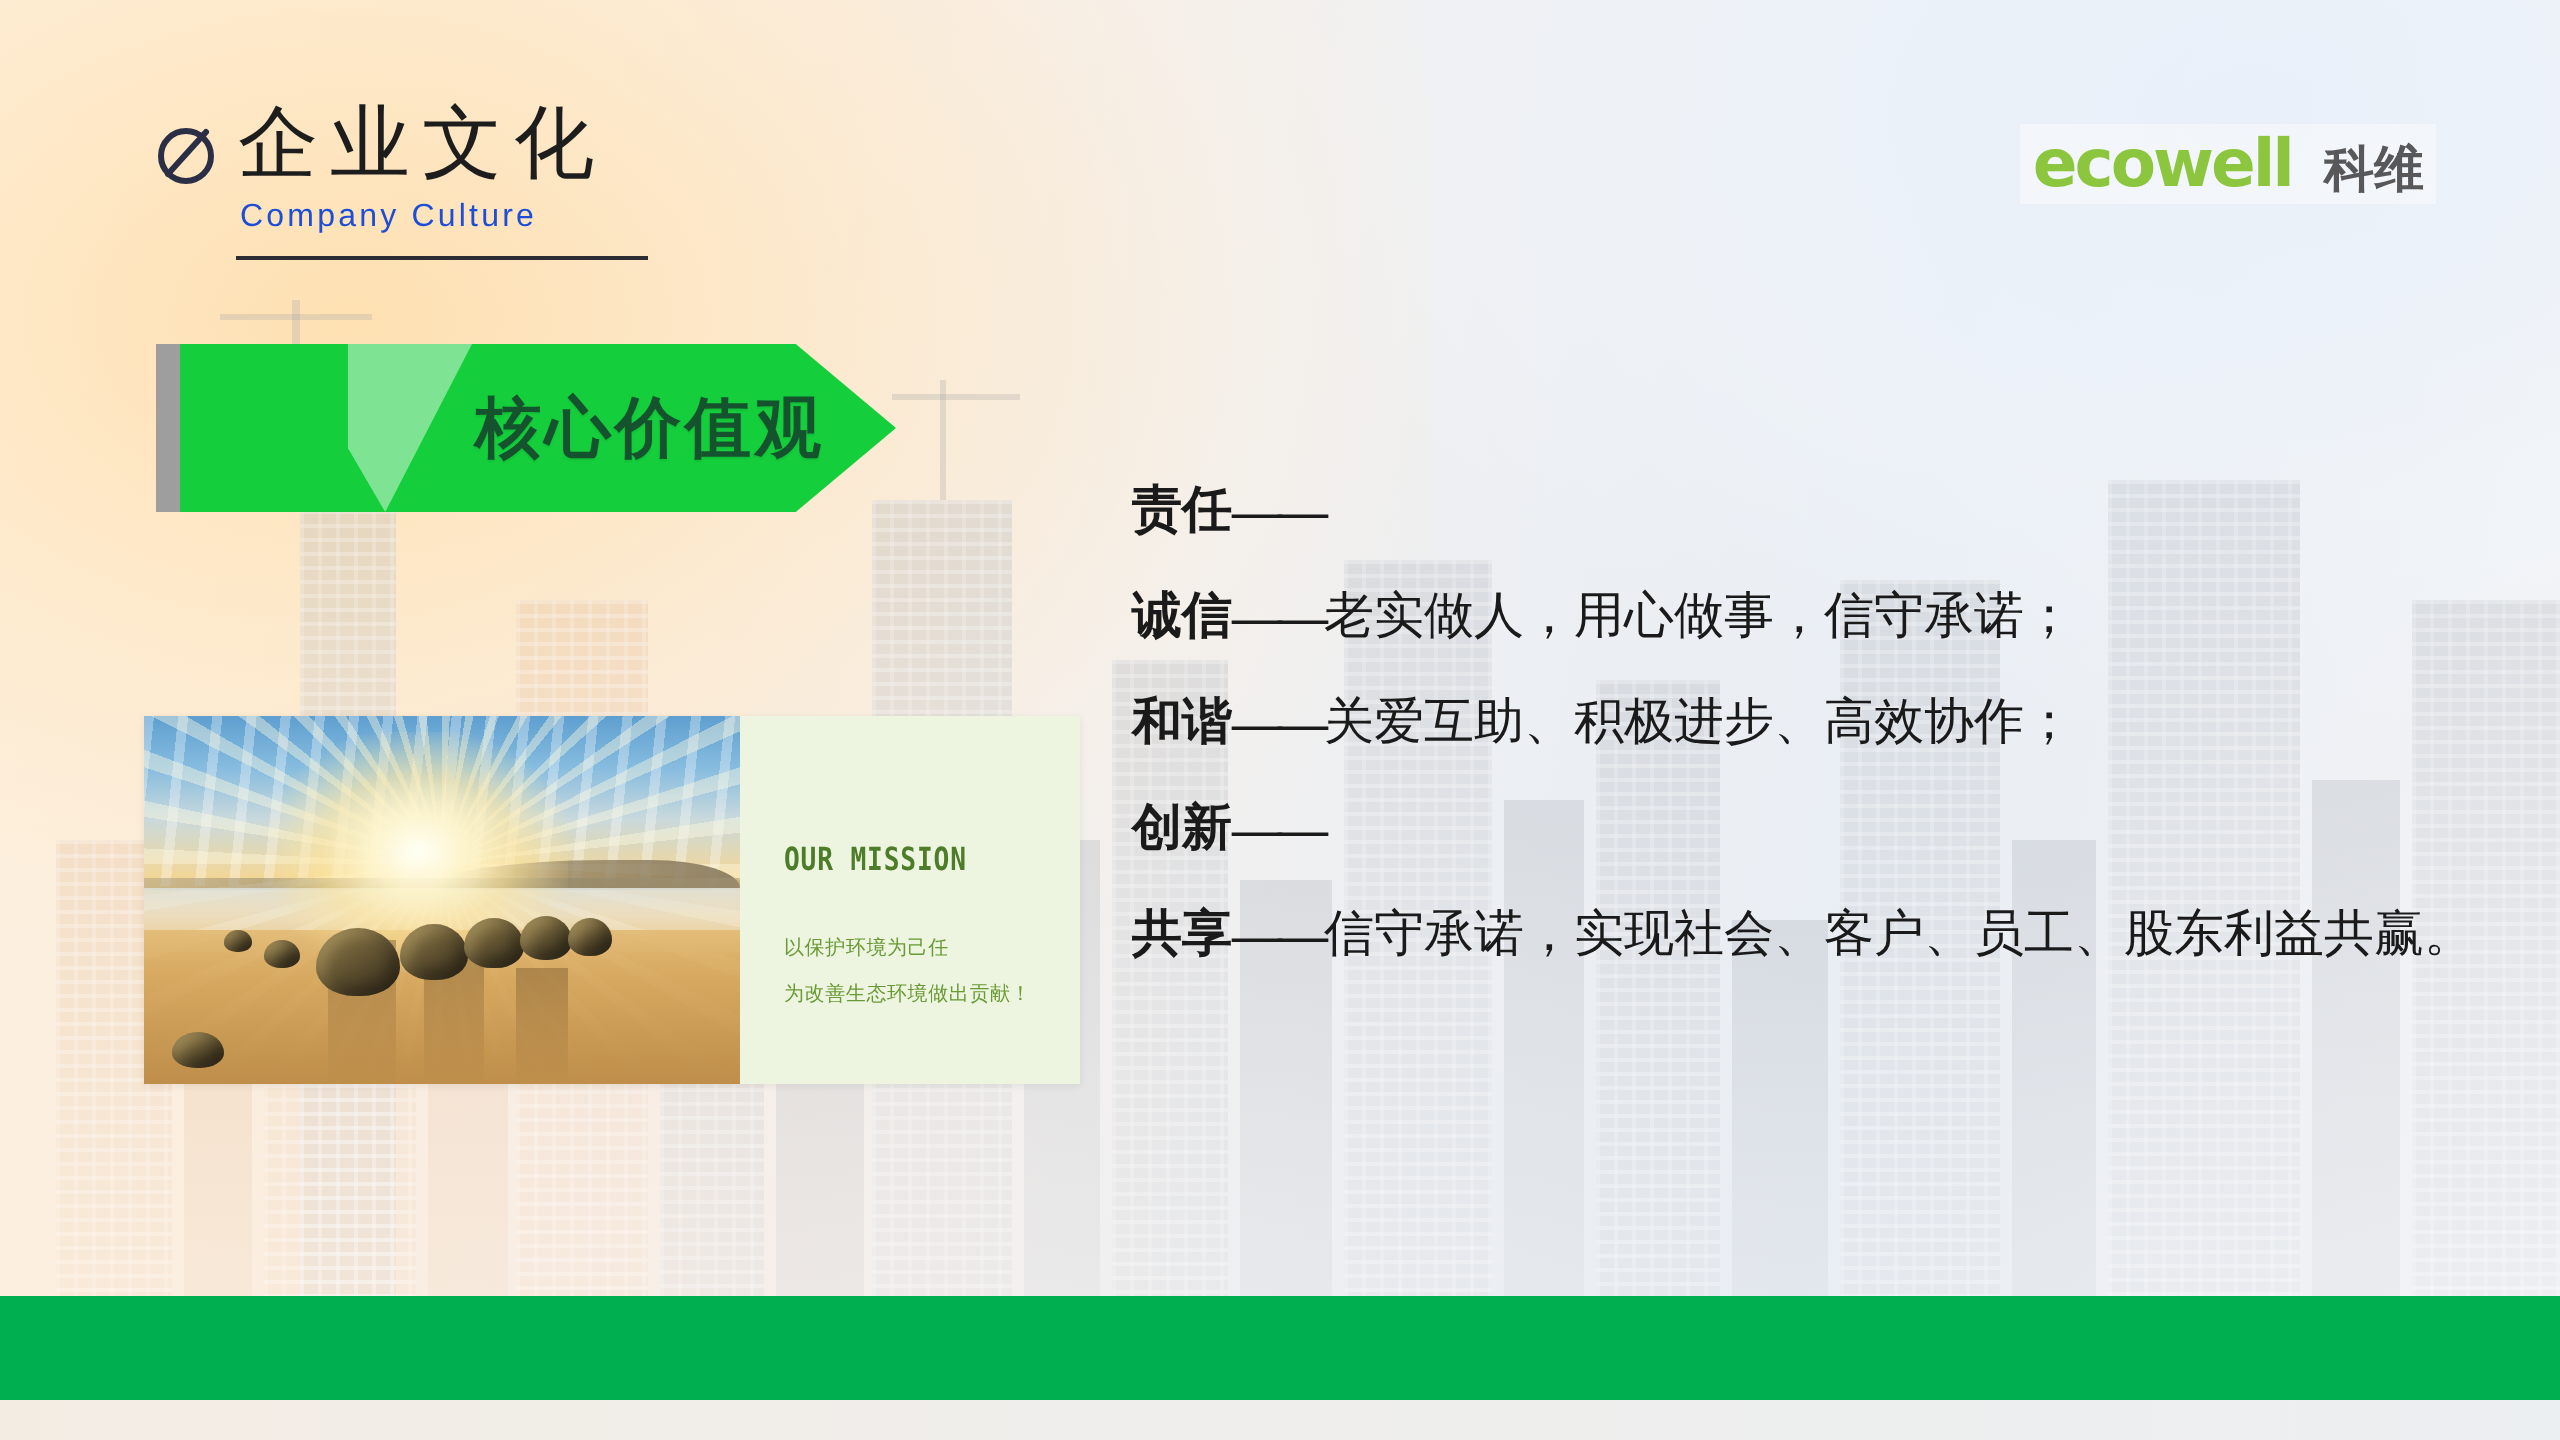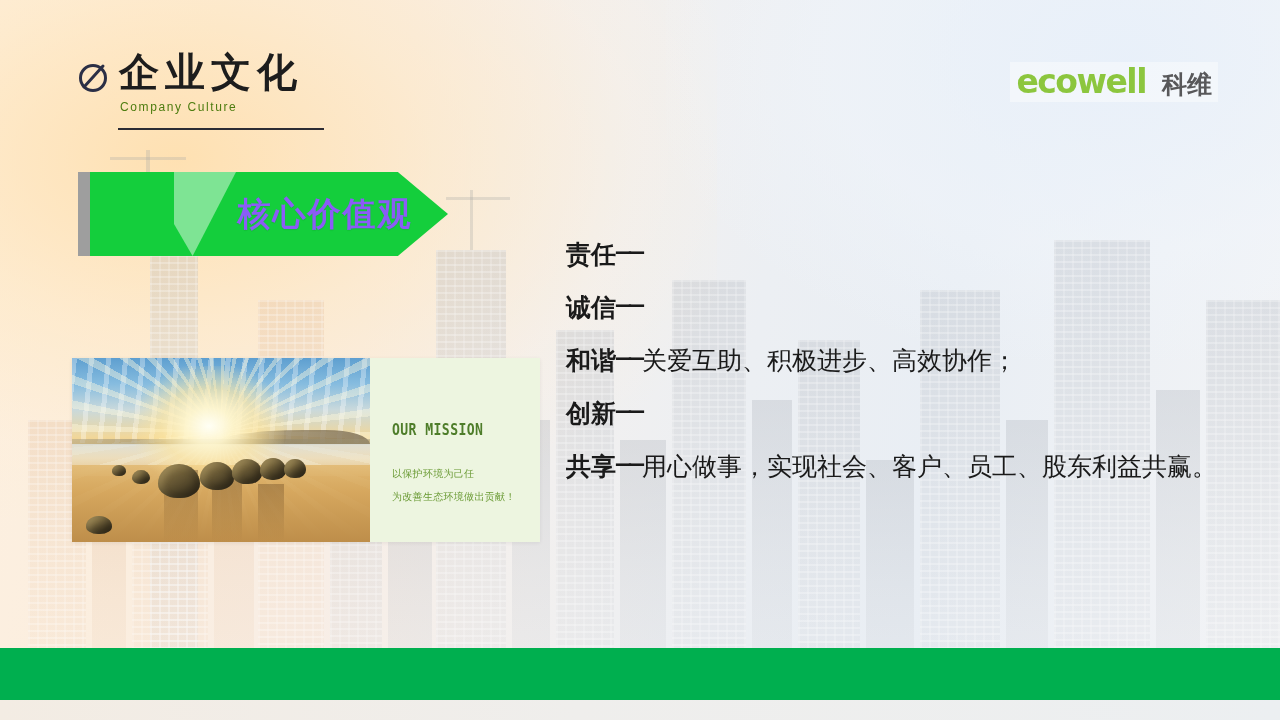--- a/index.html
+++ b/index.html
@@ -88,29 +88,29 @@
 
   
   .header { position:absolute; left:0; top:0; width:100%; height:150px; }
 
   .hdr-icon {
     position:absolute; left:74px; top:57px;
     width:40px; height:40px;
   }
   .hdr-title {
     position:absolute; left:119px; top:52px;
-    font-size:40px; font-weight:bold;
+    font-size:40px; font-weight:normal;
     letter-spacing:6px; color:#1d1d1d;
     line-height:1;
     font-family:"DejaVu Sans","Liberation Sans",sans-serif;
   }
   .hdr-sub {
     position:absolute; left:120px; top:100px;
-    font-size:12px; letter-spacing:1.6px;
-    color:#4d7c0f; font-weight:400;
+    font-size:16px; letter-spacing:1.6px;
+    color:#1d4ed8; font-weight:400;
   }
   .hdr-rule {
     position:absolute; left:118px; top:128px;
     width:206px; height:2px; background:#2c2c34;
   }
 
   
   .brand {
     position:absolute; right:62px; top:62px;
     display:flex; align-items:baseline;
@@ -146,21 +146,21 @@
   .banner-tri {
     position:absolute; left:96px; top:0;
     width:62px; height:84px;
     background:rgba(255,255,255,.45);
     clip-path:polygon(0 0, 100% 0, 30% 100%, 0 62%);
   }
   .banner-label {
     position:absolute; left:124px; top:0;
     width:246px; height:84px;
     display:flex; align-items:center; justify-content:center;
-    color:#8b5cf6; font-size:33px; font-weight:bold;
+    color:#14532d; font-size:33px; font-weight:bold;
     letter-spacing:2px;
     font-family:"DejaVu Sans","Liberation Sans",sans-serif;
     text-shadow:0 1px 1px rgba(0,0,0,.08);
   }
 
   
   .mission {
     position:absolute; left:72px; top:358px;
     width:468px; height:184px;
     display:flex;
@@ -261,24 +261,24 @@
     font-family:"DejaVu Sans","Liberation Sans",sans-serif;
   }
   .mission-line.first { margin-top:28px; }
 
   
   .values {
     position:absolute; left:566px; top:238px;
     width:706px;
   }
   .value-row {
-    display:flex; align-items:flex-start;
+    display:flex; align-items:flex-end;
     margin-bottom:20px;
     white-space:nowrap;
-    font-family:Liberation Mono, monospace;
+    font-family:Liberation Serif, serif;
   }
   .value-row:last-child { margin-bottom:0; }
   .value-key {
     font-size:25px; font-weight:bold; color:#1a1a1a;
     letter-spacing:0px;
   }
   .value-dash {
     font-size:25px; font-weight:bold; color:#1a1a1a;
     letter-spacing:-2px;
   }
@@ -398,36 +398,37 @@
   <div class="values">
 
     <div class="value-row">
       <span class="value-key">责任</span>
       <span class="value-dash">——</span>
     </div>
 
     <div class="value-row">
       <span class="value-key">诚信</span>
       <span class="value-dash">——</span>
+      <span class="value-text">老实做人，用心做事，信守承诺；</span>
     </div>
 
     <div class="value-row">
       <span class="value-key">和谐</span>
       <span class="value-dash">——</span>
       <span class="value-text">关爱互助、积极进步、高效协作；</span>
     </div>
 
     <div class="value-row">
       <span class="value-key">创新</span>
       <span class="value-dash">——</span>
     </div>
 
     <div class="value-row">
       <span class="value-key">共享</span>
       <span class="value-dash">——</span>
-      <span class="value-text">用心做事，实现社会、客户、员工、股东利益共赢。</span>
+      <span class="value-text">信守承诺，实现社会、客户、员工、股东利益共赢。</span>
     </div>
   </div>
 
   <div class="footer-bar"></div>
   <div class="footer-strip"></div>
 
 </div>
 
 </body></html>

